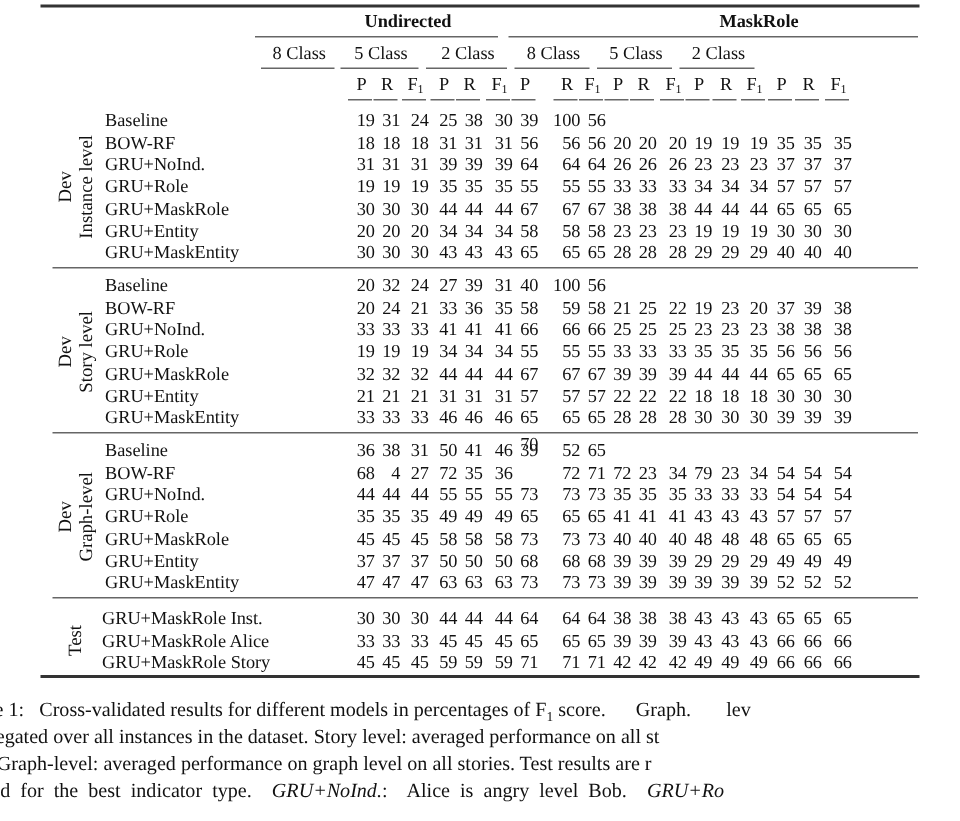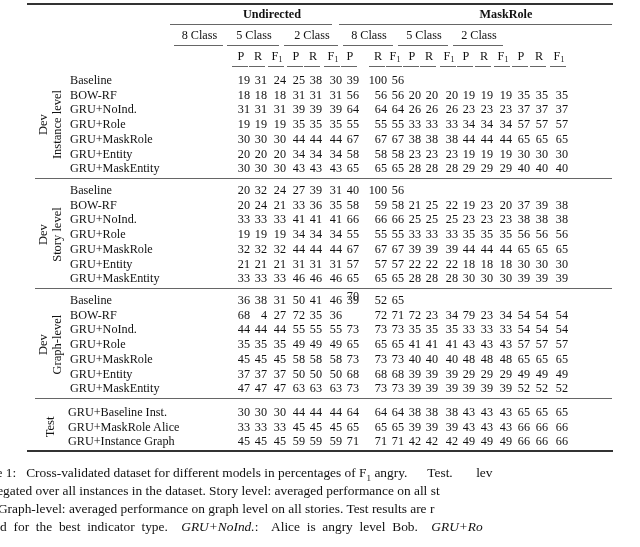--- a/index.html
+++ b/index.html
@@ -465,21 +465,21 @@
       <div class="num" style="left: 416px; top: 381.2px;">39</div>
       <div class="num" style="left: 436px; top: 381.2px;">39</div>
       <div class="num" style="left: 453px; top: 381.2px;">39</div>
       <div class="num" style="left: 471px; top: 381.2px;">39</div>
       <div class="num" style="left: 490px; top: 381.2px;">39</div>
       <div class="num" style="left: 508px; top: 381.2px;">52</div>
       <div class="num" style="left: 526px; top: 381.2px;">52</div>
       <div class="num" style="left: 546px; top: 381.2px;">52</div>
       <div class="rule thin" style="left: 35px; top: 397.9px; width: 577px;"></div>
       <div class="vlabel" style="width: 44.1px; left: 36px; top: 449.1px; line-height: 28px;">Test</div>
-      <div class="t" style="left: 68px; top: 405px;">GRU+Baseline Inst.</div>
+      <div class="t" style="left: 68px; top: 405px;">GRU+MaskRole Inst.</div>
       <div class="num" style="left: 228px; top: 405px;">30</div>
       <div class="num" style="left: 245px; top: 405px;">30</div>
       <div class="num" style="left: 264px; top: 405px;">30</div>
       <div class="num" style="left: 283px; top: 405px;">44</div>
       <div class="num" style="left: 300px; top: 405px;">44</div>
       <div class="num" style="left: 320px; top: 405px;">44</div>
       <div class="num" style="left: 337px; top: 405px;">64</div>
       <div class="num" style="left: 365px; top: 405px;">64</div>
       <div class="num" style="left: 382px; top: 405px;">64</div>
       <div class="num" style="left: 399px; top: 405px;">38</div>
@@ -503,21 +503,21 @@
       <div class="num" style="left: 382px; top: 419.7px;">65</div>
       <div class="num" style="left: 399px; top: 419.7px;">39</div>
       <div class="num" style="left: 416px; top: 419.7px;">39</div>
       <div class="num" style="left: 436px; top: 419.7px;">39</div>
       <div class="num" style="left: 453px; top: 419.7px;">43</div>
       <div class="num" style="left: 471px; top: 419.7px;">43</div>
       <div class="num" style="left: 490px; top: 419.7px;">43</div>
       <div class="num" style="left: 508px; top: 419.7px;">66</div>
       <div class="num" style="left: 526px; top: 419.7px;">66</div>
       <div class="num" style="left: 546px; top: 419.7px;">66</div>
-      <div class="t" style="left: 68px; top: 434.4px;">GRU+Instance Graph</div>
+      <div class="t" style="left: 68px; top: 434.4px;">GRU+MaskRole Story</div>
       <div class="num" style="left: 228px; top: 434.4px;">45</div>
       <div class="num" style="left: 245px; top: 434.4px;">45</div>
       <div class="num" style="left: 264px; top: 434.4px;">45</div>
       <div class="num" style="left: 283px; top: 434.4px;">59</div>
       <div class="num" style="left: 300px; top: 434.4px;">59</div>
       <div class="num" style="left: 320px; top: 434.4px;">59</div>
       <div class="num" style="left: 337px; top: 434.4px;">71</div>
       <div class="num" style="left: 365px; top: 434.4px;">71</div>
       <div class="num" style="left: 382px; top: 434.4px;">71</div>
       <div class="num" style="left: 399px; top: 434.4px;">42</div>
@@ -529,20 +529,20 @@
       <div class="num" style="left: 508px; top: 434.4px;">66</div>
       <div class="num" style="left: 526px; top: 434.4px;">66</div>
       <div class="num" style="left: 546px; top: 434.4px;">66</div>
     </div>
 
   <div class="rule thick" style="left:27px;top:450px;width:586px;"></div>
 </div>
 
 <div id="caption">
   <div class="caption" style="top:464px;">
-    <span>ble 1:</span><span>   </span><span>Cross-validated dataset for different models in percentages of F</span><sub style="font-size:9px">1</sub><span> angry.</span><span>      </span><span>Test.</span><span>       </span><span>lev</span>
+    <span>ble 1:</span><span>   </span><span>Cross-validated results for different models in percentages of F</span><sub style="font-size:9px">1</sub><span> score.</span><span>      </span><span>Graph.</span><span>       </span><span>lev</span>
   </div>
   <div class="caption" style="top:482px;">gregated  over  all  instances  in  the  dataset.     Story  level:   averaged  performance  on  all  st</div>
   <div class="caption" style="top:500px;">s.    Graph-level:   averaged  performance  on  graph  level  on  all  stories.     Test  results  are  r</div>
   <div class="caption" style="top:518px;">
     <span>rted  for  the  best  indicator  type.    </span><i>GRU+NoInd.</i><span>:    Alice  is  angry  level  Bob.    </span><i>GRU+Ro</i>
   </div>
 </div>
 
 </body></html>

